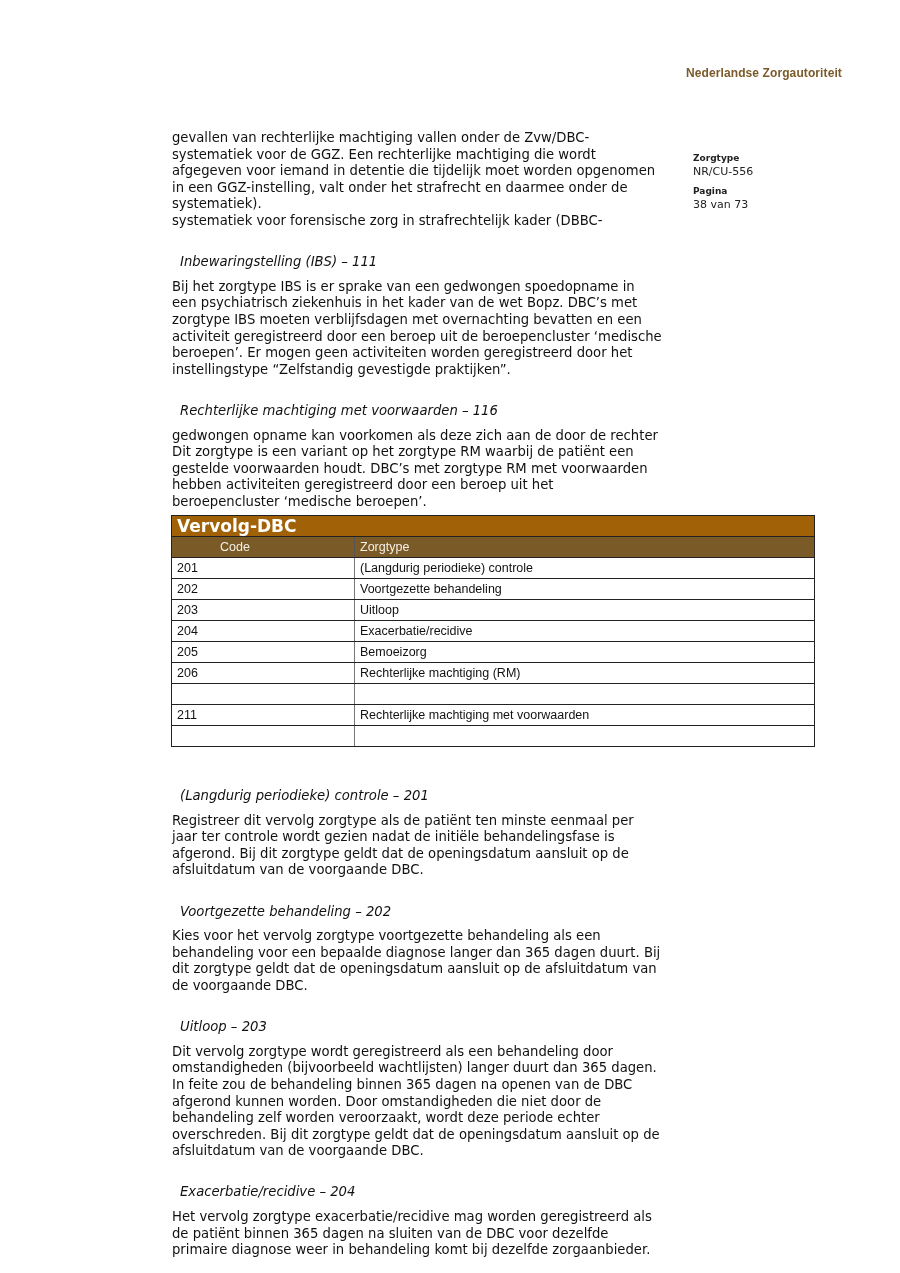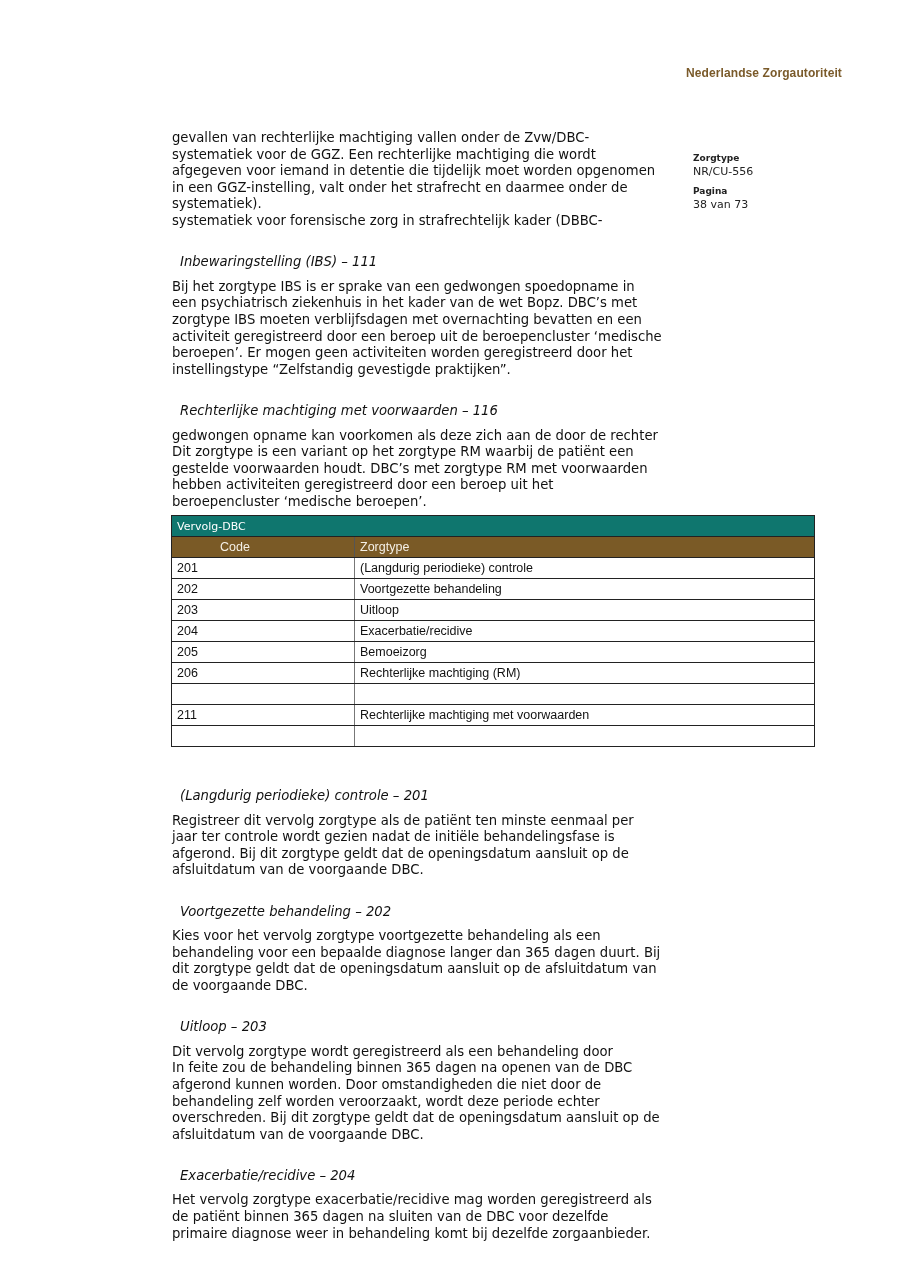--- a/index.html
+++ b/index.html
@@ -11,21 +11,21 @@
   .meta .lbl { font-weight: bold; font-size: 9px; display: block; }
   .meta .val { display: block; margin-bottom: 7px; }
   .content { position: absolute; left: 172px; top: 130px; width: 520px; font-size: 13.2px; line-height: 16.6px; }
   .p { margin: 0; }
   .h { font-style: italic; margin: 8px; }
   .gap { height: 16.6px; }
   table.dbc { position: absolute; left: 171px; top: 515px; width: 644px; border-collapse: collapse;
               font-family: "Liberation Sans", sans-serif; font-size: 12.5px; }
   table.dbc td, table.dbc th { height: 20px; padding: 0 5px; text-align: left; border: 1.5px solid #222; }
   table.dbc td:first-child { border-right: 1.5px solid #777; }
-  .title-row th { background: #0f766e; color: #fff; font-family: "DejaVu Sans", sans-serif; font-weight: normal; font-size: 11px; height: 20px; }
+  .title-row th { background: #a16207; color: #fff; font-family: "DejaVu Sans", sans-serif; font-weight: bold; font-size: 17px; height: 20px; }
   .head-row th { background: #7a5a26; color: #f5f0e6; font-weight: normal; height: 20px; }
   .head-row th:first-child { border-right: 1.5px solid #555; padding-left: 48px; }
   .col1 { width: 129px; }
 </style>
 </head>
 <body>
 
 <div class="org">Nederlandse Zorgautoriteit</div>
 
 <div class="meta">
@@ -126,20 +126,21 @@
     <p class="h">Voortgezette behandeling – 202</p>
     <p class="p">Kies voor het vervolg zorgtype voortgezette behandeling als een</p>
     <p class="p">behandeling voor een bepaalde diagnose langer dan 365 dagen duurt. Bij</p>
     <p class="p">dit zorgtype geldt dat de openingsdatum aansluit op de afsluitdatum van</p>
     <p class="p">de voorgaande DBC.</p>
   </div>
   <div class="gap"></div>
   <div>
     <p class="h">Uitloop – 203</p>
     <p class="p">Dit vervolg zorgtype wordt geregistreerd als een behandeling door</p>
+    <p class="p">omstandigheden (bijvoorbeeld wachtlijsten) langer duurt dan 365 dagen.</p>
     <p class="p">In feite zou de behandeling binnen 365 dagen na openen van de DBC</p>
     <p class="p">afgerond kunnen worden. Door omstandigheden die niet door de</p>
     <p class="p">behandeling zelf worden veroorzaakt, wordt deze periode echter</p>
     <p class="p">overschreden. Bij dit zorgtype geldt dat de openingsdatum aansluit op de</p>
     <p class="p">afsluitdatum van de voorgaande DBC.</p>
   </div>
   <div class="gap"></div>
   <div>
     <p class="h">Exacerbatie/recidive – 204</p>
     <p class="p">Het vervolg zorgtype exacerbatie/recidive mag worden geregistreerd als</p>

